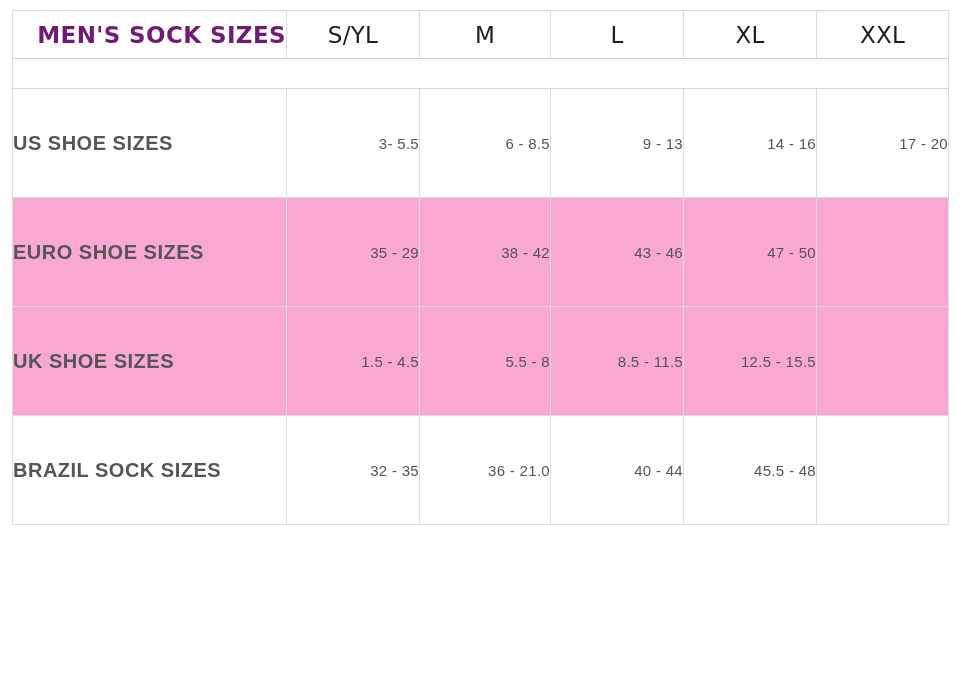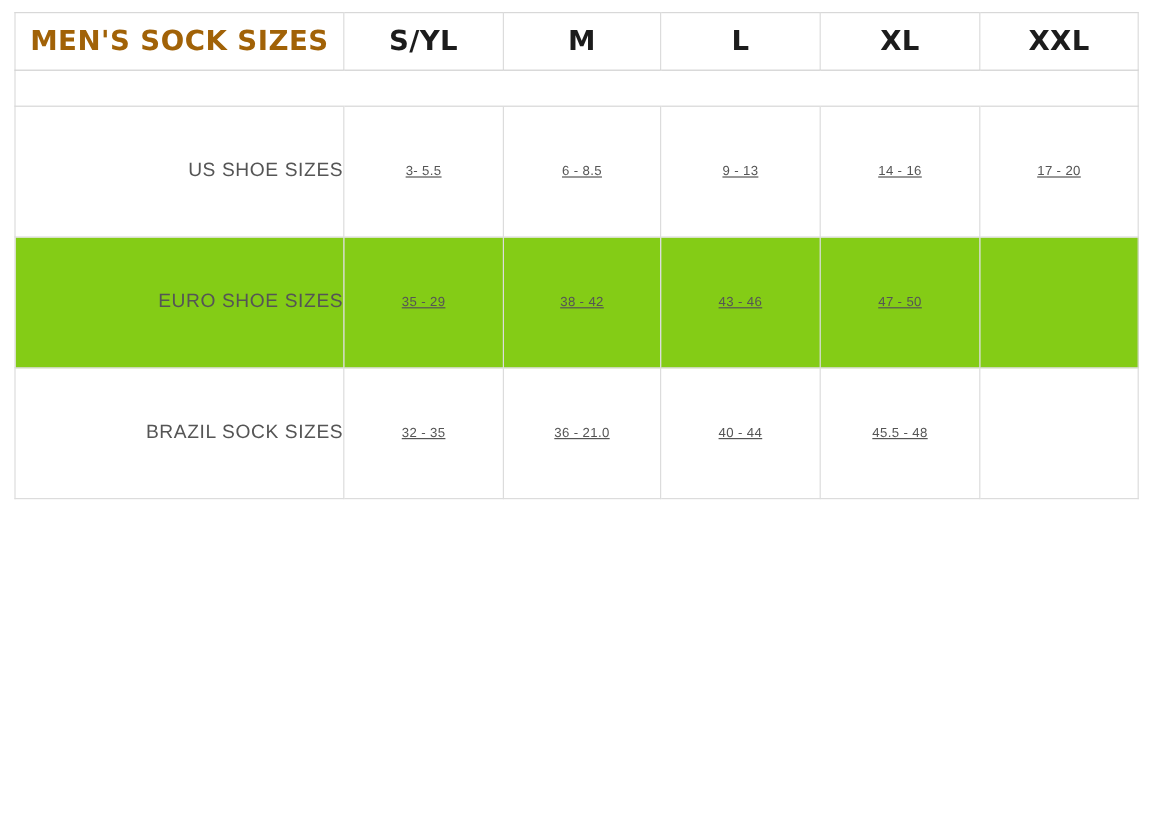--- a/index.html
+++ b/index.html
@@ -46,32 +46,32 @@
     box-sizing: border-box;
   }
 
   
   tr.header-row th {
     height: 48px;
     border-top: 1px solid #d8d8d8;
     border-bottom: 1px solid #d0d0d0;
   }
   th.head-title {
-    text-align: center;
+    text-align: right;
     padding-left: 22px;
     font-size: 23px;
     font-weight: bold;
     letter-spacing: 0.4px;
-    color: #a16207;
+    color: #701a75;
     font-family: "DejaVu Sans", sans-serif;
   }
   th.head-col {
     text-align: center;
     font-size: 23px;
-    font-weight: bold;
+    font-weight: normal;
     color: #1c1c1c;
     letter-spacing: 0.3px;
     font-family: "DejaVu Sans", sans-serif;
   }
 
   
   tr.spacer-row td {
     height: 30px;
     background: #ffffff;
     border-top: 1px solid #e3e3e3;
@@ -84,35 +84,35 @@
   }
   tr.spacer-row td.edge-right {
     border-right: 1px solid #dcdcdc;
   }
 
   
   tr.body-row td {
     height: 109px;
   }
   td.row-label {
-    text-align: right;
+    text-align: left;
     padding-left: 22px;
-    font-size: 16px;
+    font-size: 20px;
     color: #555555;
     letter-spacing: 0.5px;
+    font-weight: bold;
   }
   td.cell {
-    text-align: center;
-    font-size: 11px;
+    text-align: right;
+    font-size: 15px;
     color: #555555;
     letter-spacing: 0.3px;
-    text-decoration: underline;
   }
   tr.shaded td {
-    background: #84cc16;
+    background: #f9a8d4;
   }
   tr.plain td {
     background: #ffffff;
   }
   td.empty-cell {
     background: inherit;
   }
 </style>
 </head>
 <body>
@@ -160,20 +160,28 @@
         <tr class="body-row shaded">
           <td class="row-label">EURO SHOE SIZES</td>
           <td class="cell">35 - 29</td>
           <td class="cell">38 - 42</td>
           <td class="cell">43 - 46</td>
           <td class="cell">47 - 50</td>
           <td class="cell empty-cell"></td>
         </tr>
 
 
+        <tr class="body-row shaded">
+          <td class="row-label">UK SHOE SIZES</td>
+          <td class="cell">1.5 - 4.5</td>
+          <td class="cell">5.5 - 8</td>
+          <td class="cell">8.5 - 11.5</td>
+          <td class="cell">12.5 - 15.5</td>
+          <td class="cell empty-cell"></td>
+        </tr>
 
         <tr class="body-row plain">
           <td class="row-label">BRAZIL SOCK SIZES</td>
           <td class="cell">32 - 35</td>
           <td class="cell">36 - 21.0</td>
           <td class="cell">40 - 44</td>
           <td class="cell">45.5 - 48</td>
           <td class="cell empty-cell"></td>
         </tr>
       </tbody>

